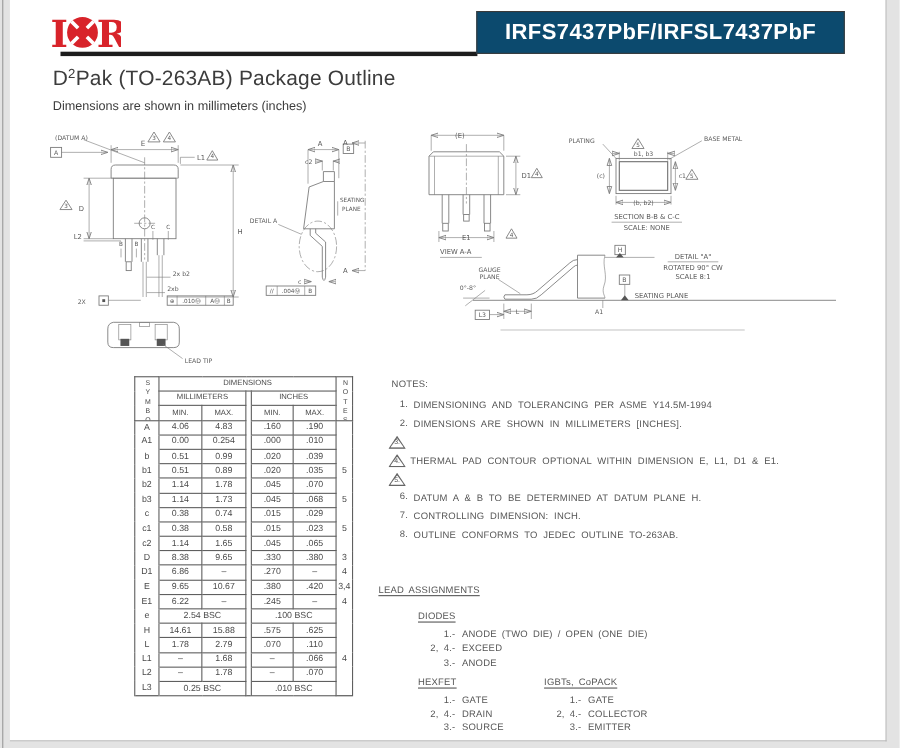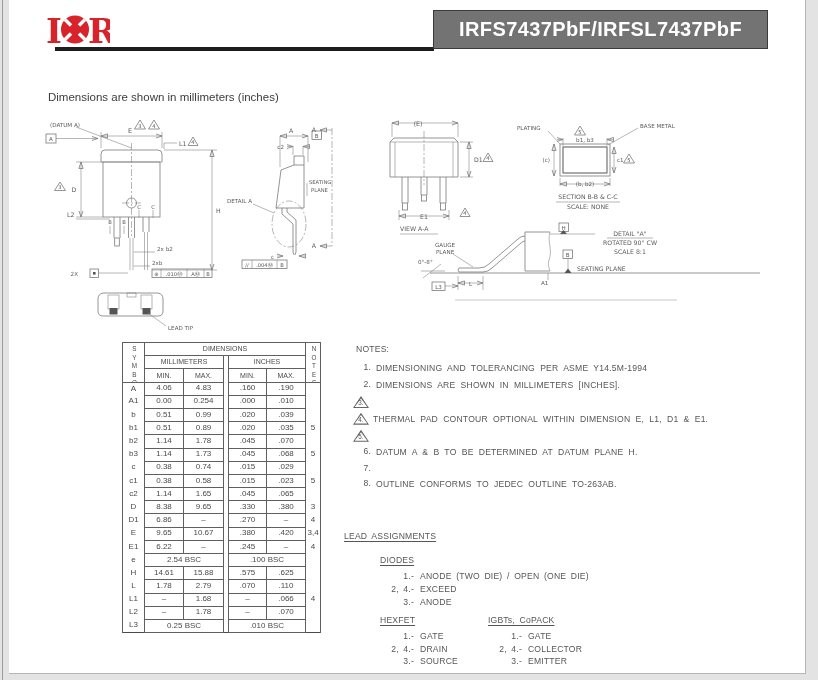--- a/index.html
+++ b/index.html
@@ -5,21 +5,21 @@
   html,body{margin:0;padding:0;}
   .page{position:relative;width:818px;height:680px;background:#e3e3e3;overflow:hidden;
         font-family:"Liberation Sans",sans-serif;color:#4a4a4a;}
   .edge-line{position:absolute;left:2px;top:0;width:1px;height:100%;background:#9a9a9a;}
   .sheet{position:absolute;left:9px;top:0;width:796px;height:673px;background:#ffffff;
          border-right:1px solid #b5b5b5;border-bottom:1px solid #b5b5b5;}
 
   
   .logo-svg{position:absolute;left:46px;top:12px;}
   .black-rule{position:absolute;left:55px;top:47px;width:379px;height:4px;background:#1d1d1d;}
-  .banner{position:absolute;left:433px;top:10px;width:333px;height:37px;background:#737373;
+  .banner{position:absolute;left:433px;top:10px;width:333px;height:37px;background:#0c4a6e;
           display:flex;align-items:center;justify-content:center;color:#fff;
           font-size:20px;font-weight:bold;letter-spacing:.4px;border:1px solid #3a3a3a;}
   .title{position:absolute;left:48px;top:60px;font-size:19px;color:#3c3c3c;letter-spacing:.2px;}
   .title sup{font-size:12px;vertical-align:6px;}
   .subtitle{position:absolute;left:48px;top:91px;font-size:11.5px;color:#3c3c3c;}
 
   
   .drw{position:absolute;}
   .drw line,.drw path,.drw rect,.drw circle,.drw ellipse,.drw polyline,.drw polygon{stroke:#7a7a7a;stroke-width:.8;fill:none;}
   .drw .cl{stroke-dasharray:7 2 2 2;stroke-width:.55;}
@@ -61,21 +61,21 @@
 
   
   .leads{position:absolute;left:344px;top:531px;font-size:8.6px;letter-spacing:.2px;
          word-spacing:2px;color:#565656;}
   .lead-heading{text-decoration:underline;text-underline-offset:2px;margin-bottom:14px;}
   .lead-group{margin-left:36px;margin-bottom:6px;}
   .lead-group .lead-heading{margin-bottom:5px;}
   .lead-items{}
   .lead-item{display:flex;line-height:1.5;}
   .pins{width:34px;flex:none;text-align:right;margin-right:6px;}
-  .lead-cols{display:flex;}
+  .lead-cols{display:flex;justify-content:space-between;}
   .lead-cols .lead-group:last-child{margin-left:30px;}
 </style>
 </head>
 <body>
 
 <div class="page">
   <div class="sheet"></div>
   <div class="edge-line"></div>
 
   <svg class="logo-svg" width="64" height="38" viewBox="0 0 64 38">
@@ -86,20 +86,21 @@
       <line x1="39" y1="7.5" x2="19" y2="27.5" stroke="#ffffff" stroke-width="3.4"></line>
       <polygon points="29,9.5 37,17.5 29,25.5 21,17.5" fill="#d8232a" stroke="none"></polygon>
     </g>
     <text x="42" y="31" font-family="DejaVu Serif,serif" font-weight="bold" font-size="34" fill="#d8232a" stroke="none">R</text>
   </svg>
   <div class="black-rule"></div>
   <div class="banner">
     <span>IRFS7437PbF/IRFSL7437PbF</span>
   </div>
 
+  <div class="title"><span>D</span><sup>2</sup><span>Pak (TO-263AB) Package Outline</span></div>
   <div class="subtitle">Dimensions are shown in millimeters (inches)</div>
 
   <svg class="drw" style="left:40px;top:112px" width="215" height="228" viewBox="0 0 215 228">
     <defs>
       <marker id="arr" markerWidth="8" markerHeight="8" refX="6.5" refY="3" orient="auto-start-reverse" markerUnits="userSpaceOnUse">
         <path d="M0,0.9 L6.5,3 L0,5.1 Z" fill="#6a6a6a" stroke="none"></path>
       </marker>
       <pattern id="hatch" width="2.6" height="2.6" patternTransform="rotate(45)" patternUnits="userSpaceOnUse">
         <line x1="0" y1="0" x2="0" y2="2.6" stroke="#777" stroke-width="0.7"></line>
       </pattern>
@@ -593,20 +594,21 @@
           <span class="tri-marker">
             <span>5.</span>
           </span>
         </div>
         <div class="note-item">
           <span class="num-marker">6.</span>
           <span class="note-text">DATUM A &amp; B TO BE DETERMINED AT DATUM PLANE H.</span>
         </div>
         <div class="note-item">
           <span class="num-marker">7.</span>
+          <span class="note-text">CONTROLLING DIMENSION: INCH.</span>
         </div>
         <div class="note-item">
           <span class="num-marker">8.</span>
           <span class="note-text">OUTLINE CONFORMS TO JEDEC OUTLINE TO-263AB.</span>
         </div>
       </div>
   </div>
 
   <div class="leads">
     <div class="lead-heading">LEAD ASSIGNMENTS</div>

